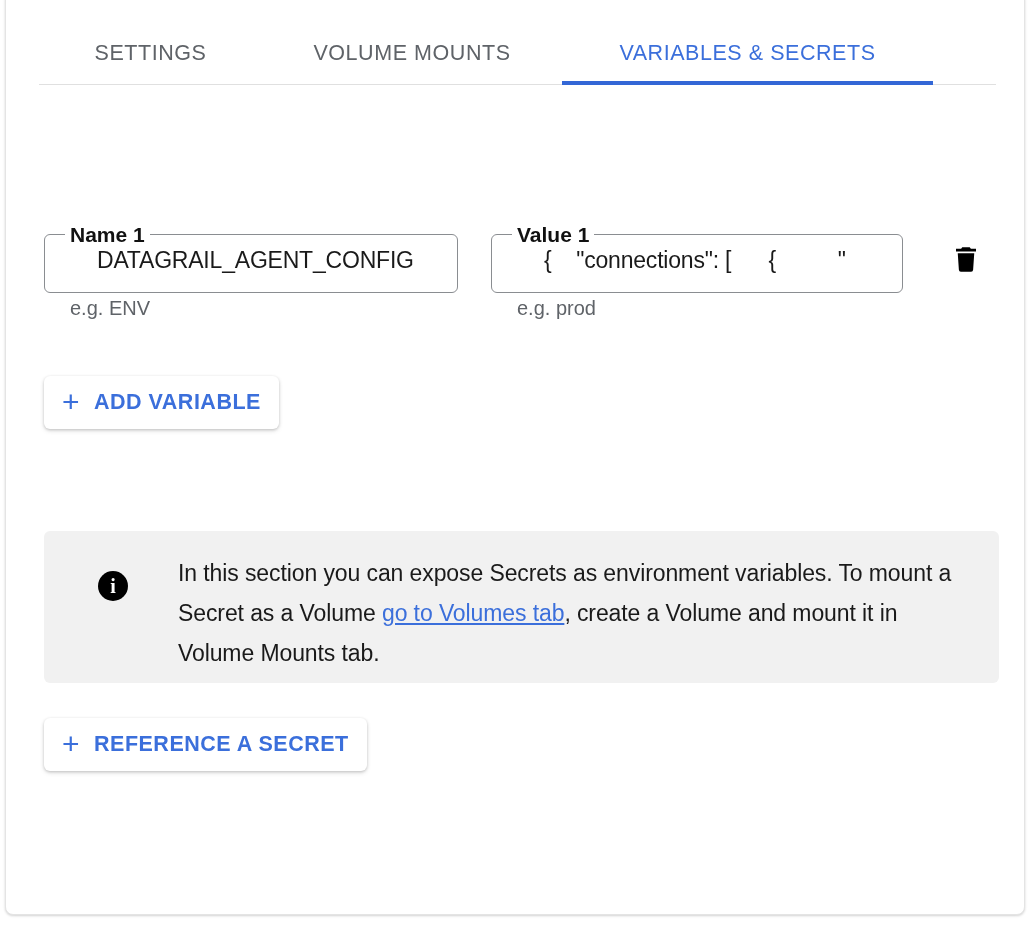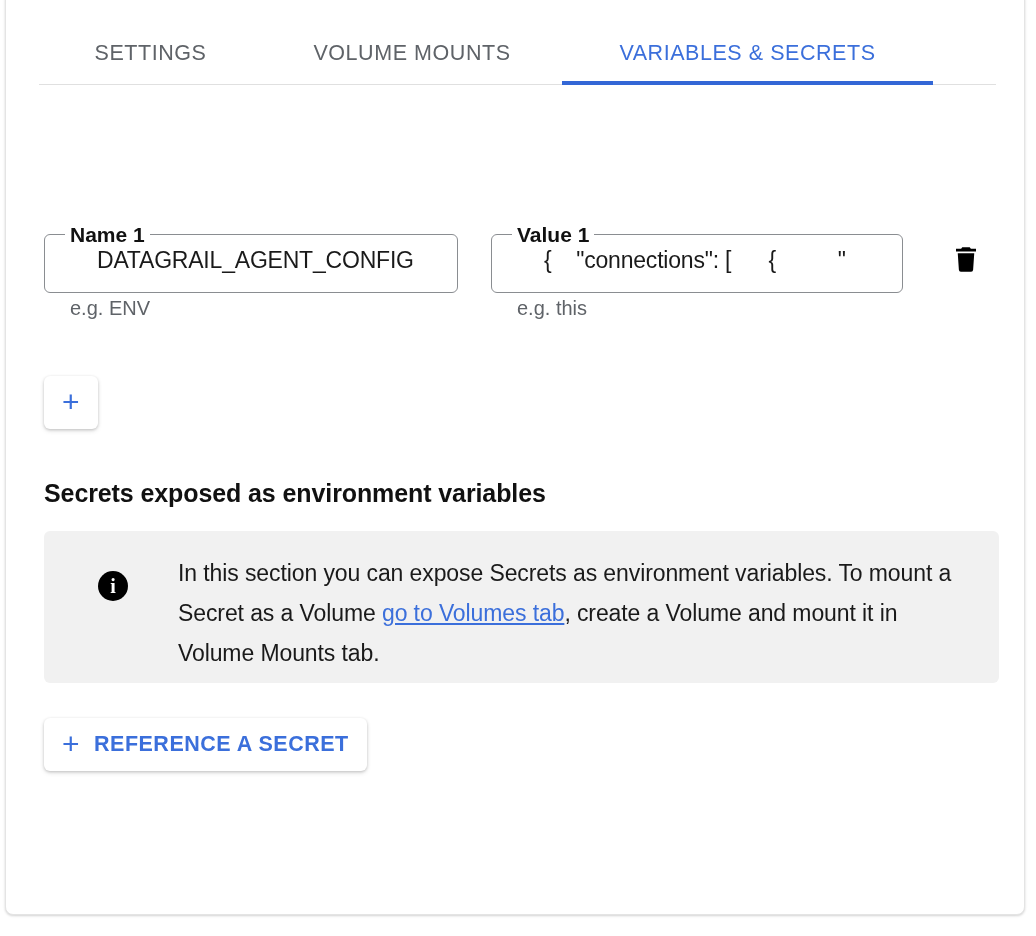--- a/index.html
+++ b/index.html
@@ -270,37 +270,37 @@
     <div class="helper">e.g. ENV</div>
   </div>
 
   <div class="field-wrap value-field">
     <div class="outlined">
       <input type="text" value="{    &quot;connections&quot;: [      {          &quot;" style="">
       <fieldset>
         <legend>Value 1</legend>
       </fieldset>
     </div>
-    <div class="helper">e.g. this</div>
+    <div class="helper">e.g. prod</div>
   </div>
 
   <button class="delete-btn">
     <span>
       <svg width="30" height="32" viewBox="0 0 24 24" aria-hidden="true">
         <path fill="#000000" d="M9 2.5h6l.9 1.3H20v2.1H4V3.8h4.1L9 2.5z"></path>
         <path fill="#000000" d="M5.4 7.4h13.2l-.9 13.2a1.6 1.6 0 0 1-1.6 1.5H7.9a1.6 1.6 0 0 1-1.6-1.5L5.4 7.4z"></path>
       </svg>
     </span>
   </button>
 
   <button class="elev-btn btn-add-variable">
     <span class="plus">+</span>
+    <span>ADD VARIABLE</span>
   </button>
 
-  <div class="section-heading h-secrets">Secrets exposed as environment variables</div>
 
   <div class="info-panel">
     <div class="info-icon">i</div>
     <div class="info-text">
       <span>In this section you can expose Secrets as environment variables. To mount a Secret as a Volume </span><a href="#">go to Volumes tab</a><span>, create a Volume and mount it in Volume Mounts tab.</span>
     </div>
   </div>
 
   <button class="elev-btn btn-reference-secret">
     <span class="plus">+</span>

